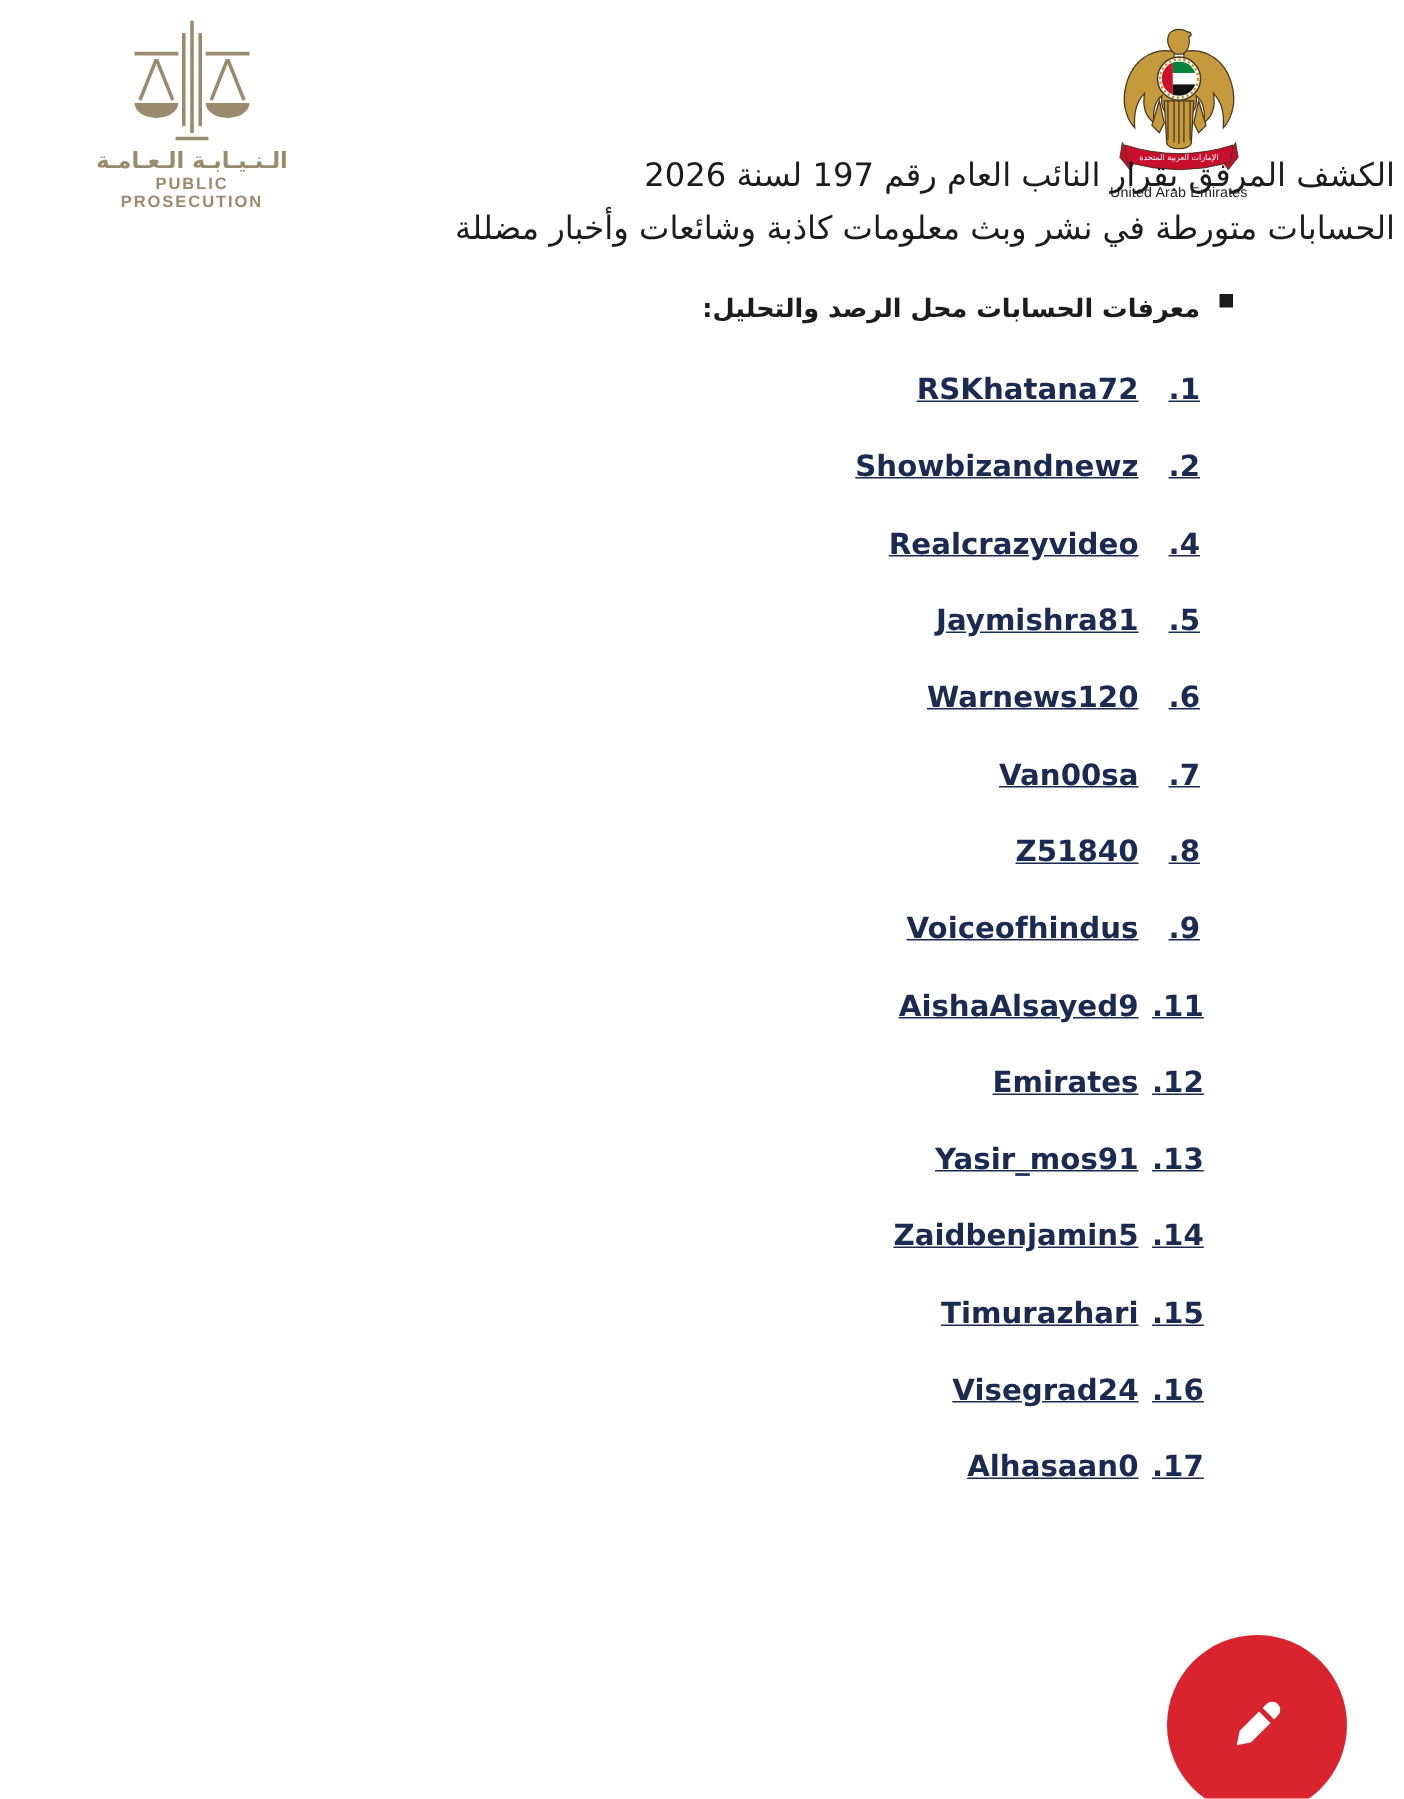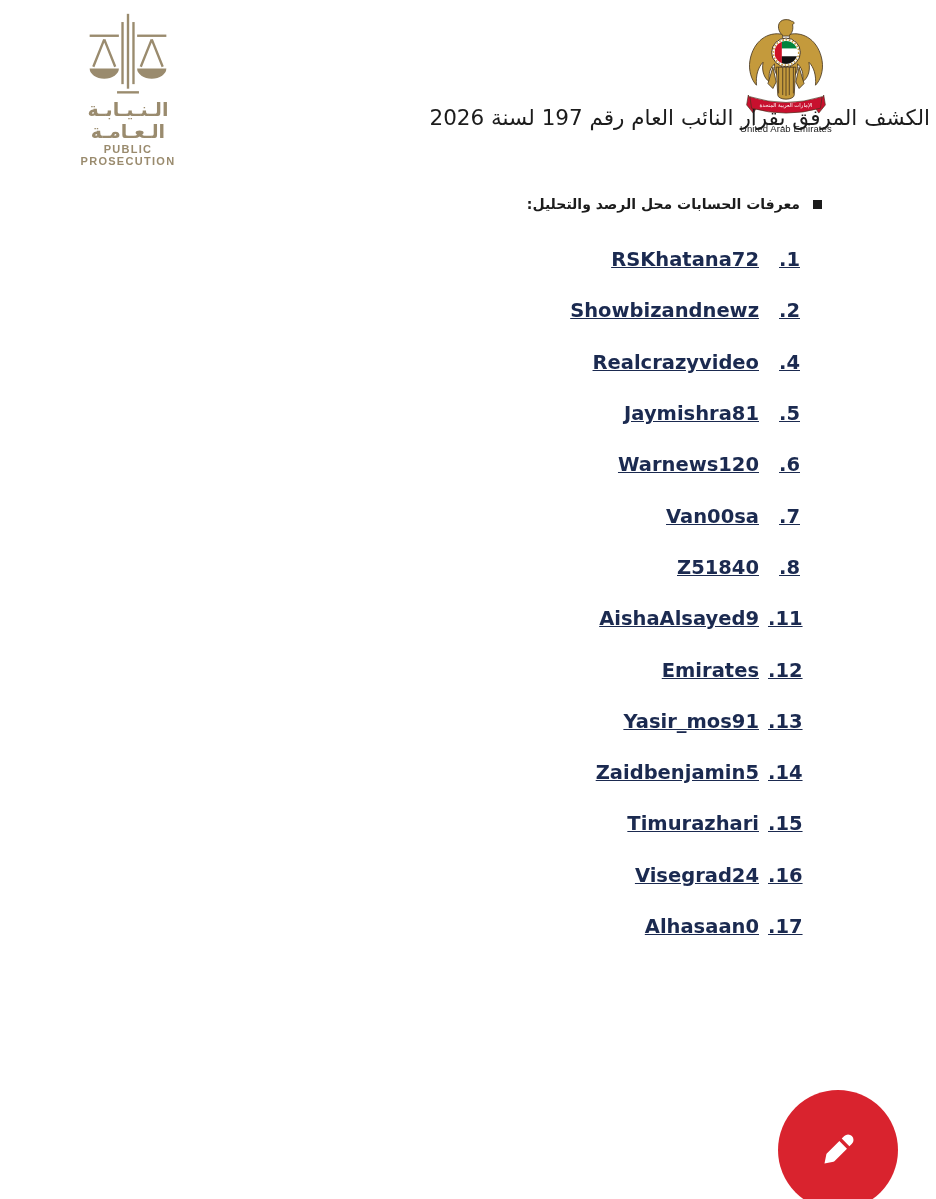--- a/index.html
+++ b/index.html
@@ -11,39 +11,39 @@
   html,body{width:936px;height:1199px;}
   body{
     position:relative;overflow:hidden;background:var(--page_bg);
     font-family:"DejaVu Sans","Liberation Sans",sans-serif;
   }
   
   .pp-logo{position:absolute;left:60px;top:12px;width:136px;text-align:center;}
   .pp-logo svg{display:block;margin:0 auto;}
   .pp-scales line,.pp-scales path.stroke{stroke:var(--gold);fill:none;stroke-width:2.6;}
   .pp-scales path.fill{fill:var(--gold);stroke:none;}
-  .pp-ar{color:var(--gold);font-size:19px;font-weight:600;margin-top:2px;letter-spacing:.5px;}
+  .pp-ar{color:var(--gold);font-size:15px;font-weight:600;margin-top:2px;letter-spacing:.5px;}
   .pp-en{color:var(--gold);font-size:11px;font-weight:600;letter-spacing:1.3px;margin-top:1px;
          font-family:"Liberation Sans",sans-serif;}
   
   .uae{position:absolute;left:740px;top:16px;width:92px;text-align:left;}
   .uae svg{display:block;margin:0 auto;}
   .uae-caption{color:#222;font-size:9.5px;margin-top:3px;letter-spacing:.1px;
                font-family:"Liberation Sans",sans-serif;}
   
   .title{
     position:absolute;top:100px;left:60px;right:6px;
     direction:rtl;text-align:right;color:var(--ink);
     font-size:21.5px;font-weight:normal;line-height:35px;
   }
   
   .section-heading{
     position:absolute;top:196px;right:114px;
-    direction:rtl;display:flex;align-items:center;gap:13px;
-    color:var(--ink);font-size:14px;font-weight:bold;
+    direction:rtl;display:flex;align-items:flex-start;gap:13px;
+    color:var(--ink);font-size:17px;font-weight:bold;
   }
   .sq-bullet{width:9px;height:9px;background:var(--ink);flex:none;}
   
   .accounts{position:absolute;top:234px;right:136px;left:0;}
   .account-row{
     height:51.3px;display:flex;justify-content:flex-end;align-items:center;gap:9px;
     color:var(--navy);font-size:19.5px;font-weight:bold;text-decoration:underline;
   }
   .account-num{flex:none;width:32px;text-align:right;}
   
@@ -105,20 +105,21 @@
       <path d="M96 96 L86 112 L90 118 L98 108 Z" fill="var(--banner_red)" stroke="var(--emblem_outline)" stroke-width=".8"></path>
       <path d="M6 98 Q50 112 94 98 L92 112 Q50 124 8 112 Z" fill="var(--banner_red)" stroke="var(--emblem_outline)" stroke-width=".8"></path>
       <text x="50" y="110" text-anchor="middle" fill="#fff" font-size="6.5">الإمارات العربية المتحدة</text>
     </g>
   </svg>
   <div class="uae-caption">United Arab Emirates</div>
 </div>
 
 <div class="title">
   <div>الكشف المرفق بقرار النائب العام رقم 197 لسنة 2026</div>
+  <div>الحسابات متورطة في نشر وبث معلومات كاذبة وشائعات وأخبار مضللة</div>
 </div>
 
 <div class="section-heading">
   <span class="sq-bullet"></span>
   <span>معرفات الحسابات محل الرصد والتحليل:</span>
 </div>
 
 <div class="accounts">
   <div class="account-row">
       <span>RSKhatana72</span>
@@ -140,20 +141,24 @@
       <span>Warnews120</span>
       <span class="account-num">.6</span>
     </div>
   <div class="account-row">
       <span>Van00sa</span>
       <span class="account-num">.7</span>
     </div>
   <div class="account-row">
       <span>Z51840</span>
       <span class="account-num">.8</span>
+    </div>
+  <div class="account-row">
+      <span>Voiceofhindus</span>
+      <span class="account-num">.9</span>
     </div>
   <div class="account-row">
       <span>AishaAlsayed9</span>
       <span class="account-num">.11</span>
     </div>
   <div class="account-row">
       <span>Emirates</span>
       <span class="account-num">.12</span>
     </div>
   <div class="account-row">

